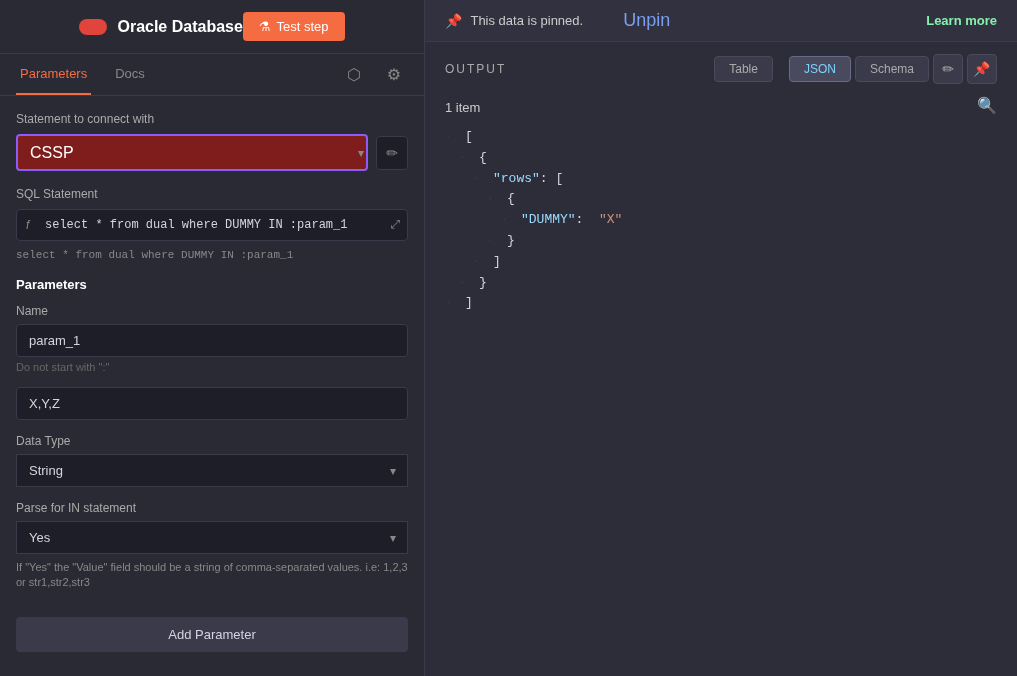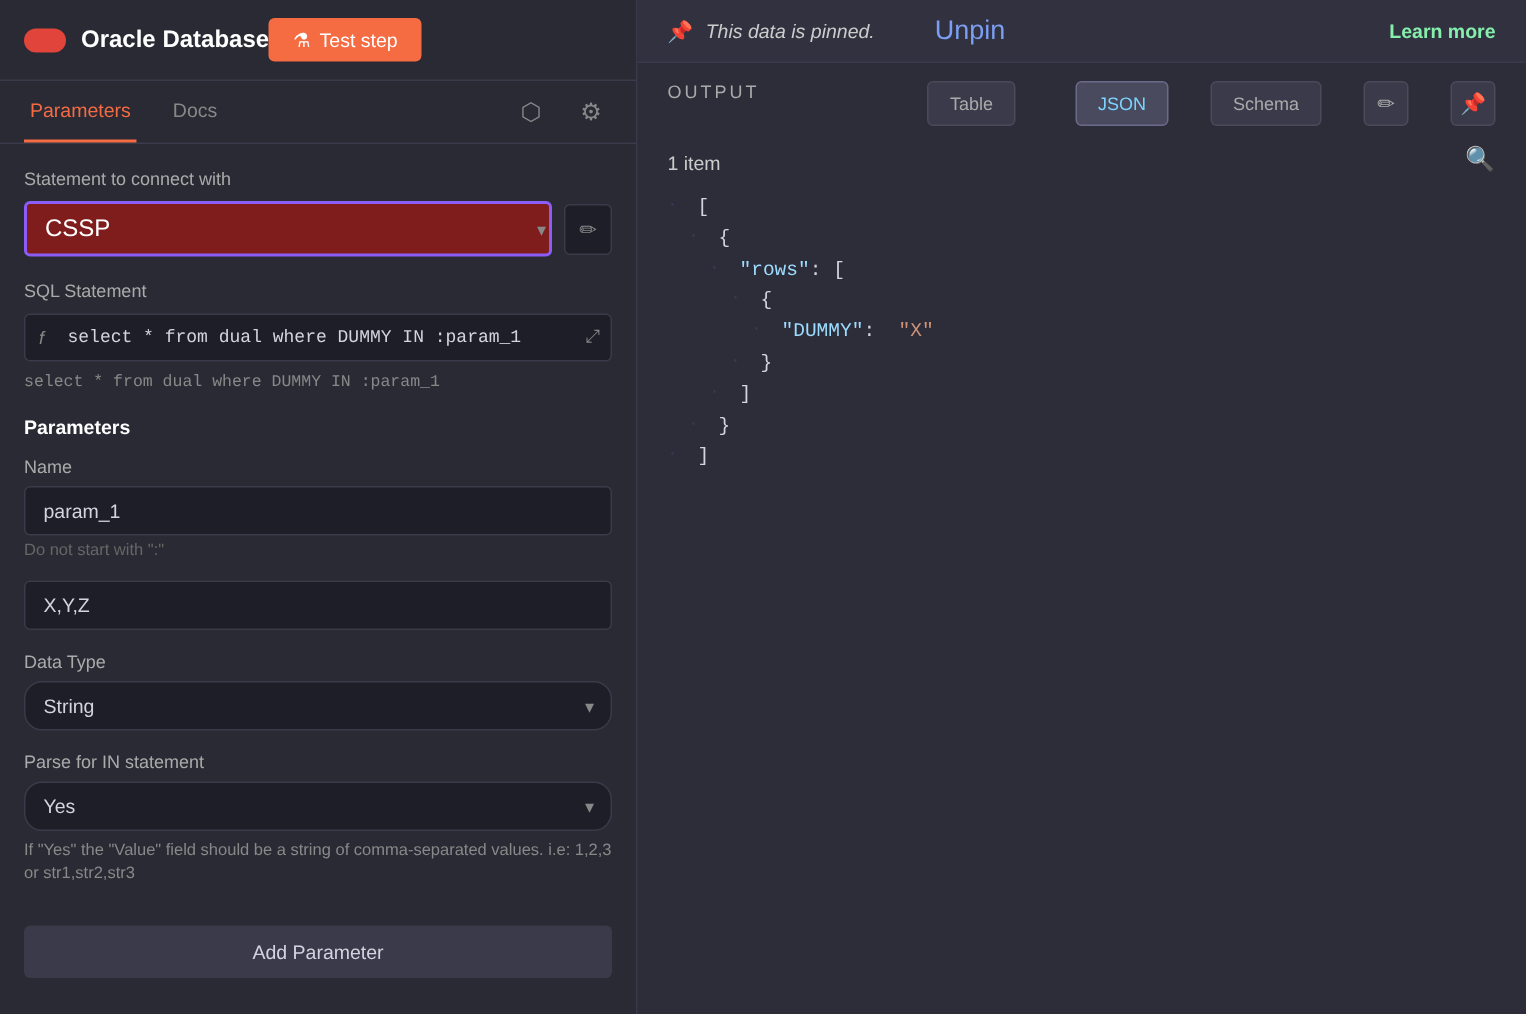--- a/index.html
+++ b/index.html
@@ -22,21 +22,21 @@
       flex-direction: column;
       position: absolute;
       left: 0;
       top: 0;
       border-right: 1px solid #3a3a4a;
     }
 
     .header {
       display: flex;
       align-items: center;
-      justify-content: flex-start;
+      justify-content: center;
       padding: 12px 16px;
       background: #2a2a35;
       border-bottom: 1px solid #3a3a4a;
     }
 
     .header-left {
       display: flex;
       align-items: center;
       gap: 10px;
     }
@@ -240,21 +240,21 @@
     .select-param-wrapper {
       position: relative;
     }
 
     .select-param {
       width: 100%;
       background: #1e1e28;
       border: 1px solid #3a3a4a;
       color: #d4d4e0;
       padding: 8px 12px;
-      border-radius: 12px;
+      border-radius: 0;
       font-size: 13px;
       appearance: none;
       cursor: pointer;
     }
 
     .select-param-arrow {
       position: absolute;
       right: 12px;
       top: 50%;
       transform: translateY(-50%);
@@ -304,21 +304,20 @@
     }
 
     .pin-icon {
       color: #f0b030;
       font-size: 14px;
     }
 
     .pinned-text {
       font-size: 13px;
       color: #ccc;
-      font-style: italic;
     }
 
     .unpin-link {
       font-size: 18px;
       color: #7b9ef0;
       cursor: pointer;
       text-decoration: none;
       margin-left: 32px;
     }
 
@@ -326,22 +325,23 @@
       margin-left: auto;
       font-size: 13px;
       color: #86efac;
       cursor: pointer;
       text-decoration: none;
       font-weight: bold;
     }
 
     .output-header {
       display: flex;
+      align-items: center;
       padding: 12px 20px;
-      gap: 28px;
+      gap: 4px;
     }
 
     .output-title {
       font-size: 12px;
       letter-spacing: 2px;
       color: #aaa;
       flex: 1;
     }
 
     .view-btn {

